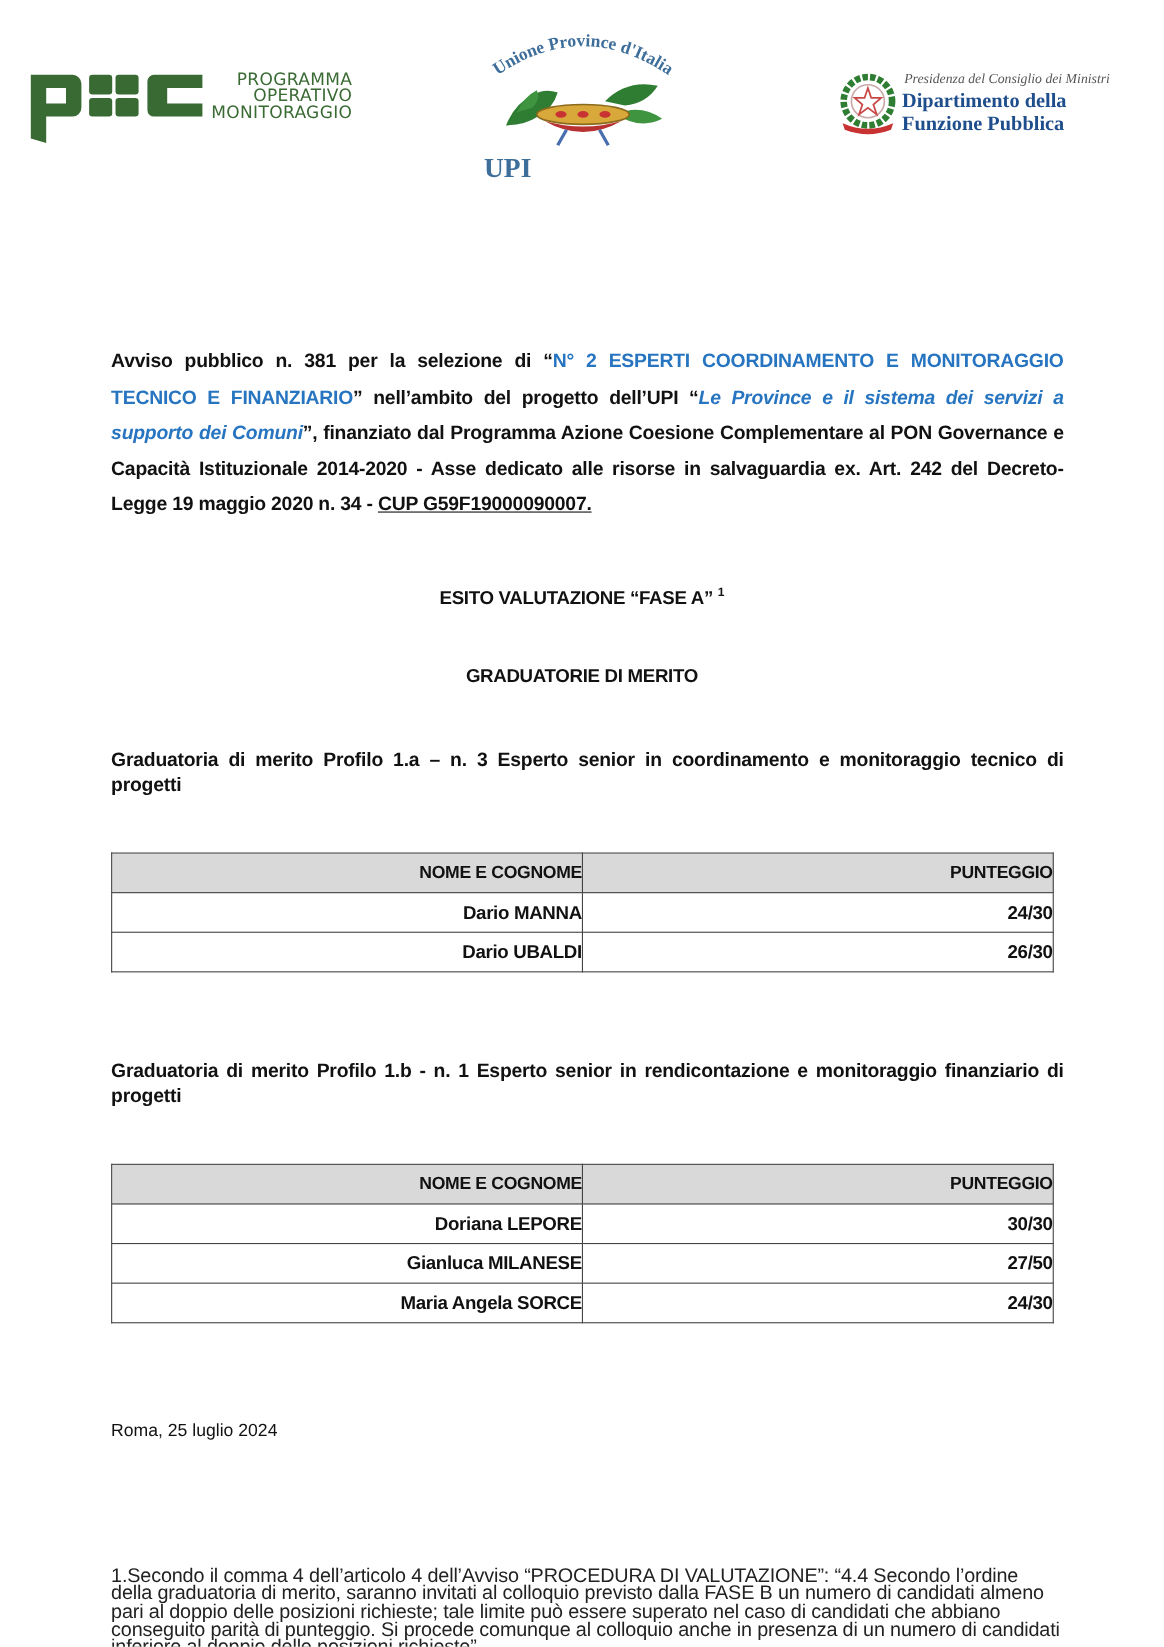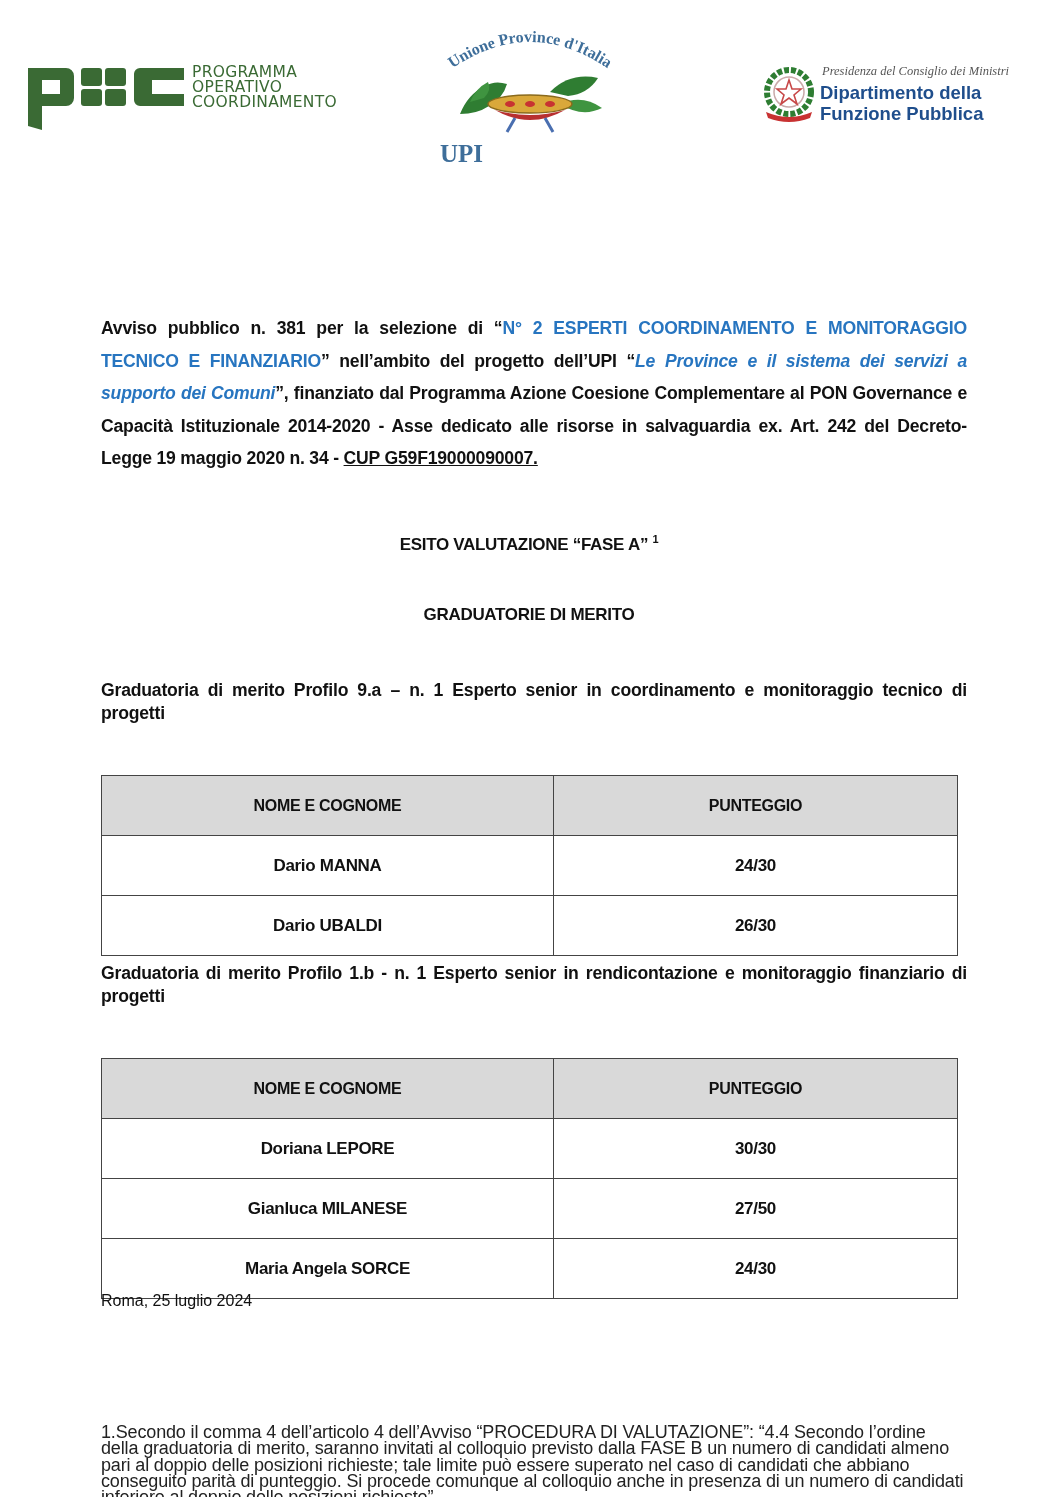--- a/index.html
+++ b/index.html
@@ -4,55 +4,55 @@
 <style>
   html, body { margin: 0; padding: 0; background: #ffffff; }
   body { width: 1058px; height: 1497px; position: relative; overflow: hidden;
          font-family: "Liberation Sans", sans-serif; color: #111; }
 
   
   .logo-poc { position: absolute; left: 26px; top: 62px; width: 330px; height: 72px; }
   .logo-poc svg { position: absolute; left: 0; top: 0; }
   .poc-text { position: absolute; left: 166px; top: 3px; color: #3a6a34;
               font-family: "DejaVu Sans", sans-serif; font-size: 15.5px; line-height: 15px;
-              letter-spacing: 0.3px; }
+              letter-spacing: 0.3px; text-align: right; }
   .poc-text div { white-space: nowrap; }
 
   .logo-upi { position: absolute; left: 440px; top: 22px; width: 180px; height: 150px; }
   .logo-upi svg { position: absolute; left: 0; top: 0; }
   .upi-letters { position: absolute; left: 0; width: 180px; top: 118px; 
                  font-family: "Liberation Serif", serif; font-weight: bold; font-size: 25px;
                  color: #3e6e9a; }
 
   .logo-dfp { position: absolute; left: 760px; top: 60px; width: 280px; height: 70px; }
   .logo-dfp svg { position: absolute; left: 0; top: 0; }
   .dfp-small { position: absolute; left: 62px; top: 4px; font-family: "Liberation Serif", serif;
                font-style: italic; font-size: 12.5px; color: #555; white-space: nowrap; }
-  .dfp-big { position: absolute; left: 60px; top: 22px; font-family: Liberation Sans, sans-serif;
+  .dfp-big { position: absolute; left: 60px; top: 22px; font-family: Liberation Serif, serif;
              font-size: 18.5px; line-height: 21px; color: #1f4e8c; font-weight: bold; white-space: nowrap; }
 
   
   .doc { position: absolute; left: 101px; width: 866px; }
   .intro { top: 312px; font-size: 17.6px; line-height: 32.5px; font-weight: bold; text-align: justify;
            font-family: "Liberation Sans Narrow", "Liberation Sans", sans-serif; letter-spacing: -0.2px; }
   .blue { color: #2775c0; }
   .italic { font-style: italic; }
   .uline { text-decoration: underline; }
 
   .center-heading { position: absolute; left: 0; width: 1058px; text-align: center; font-weight: bold;
                     font-size: 17px; letter-spacing: -0.3px; }
   .sup { font-size: 11px; vertical-align: super; }
 
   .section-title { font-size: 17.6px; line-height: 23px; font-weight: bold; text-align: justify;
                    letter-spacing: -0.2px; }
 
   table.rank { position: absolute; left: 101px; width: 857px; border-collapse: collapse;
                font-size: 17px; font-weight: bold; }
-  table.rank th, table.rank td { border: 1.5px solid #444; text-align: center; height: 35px;
-                                 padding: 12px; letter-spacing: -0.3px; }
+  table.rank th, table.rank td { border: 1.5px solid #444; text-align: right; height: 35px;
+                                 padding: 0; letter-spacing: -0.3px; }
   table.rank th { background: #d9d9d9; font-size: 16px; }
   table.rank td.c1, table.rank th.c1 { width: 427px; }
 
   .date { position: absolute; left: 101px; top: 1292px; font-size: 16px; }
 
   .footnote { position: absolute; left: 101px; top: 1424px; width: 866px; font-size: 18px;
               line-height: 16.3px; color: #222; letter-spacing: -0.15px; }
 </style>
 </head>
 <body>
@@ -65,21 +65,21 @@
     <rect x="55" y="6" width="21" height="18" rx="3" fill="#3a6a34"></rect>
     <rect x="79" y="6" width="21" height="18" rx="3" fill="#3a6a34"></rect>
     <rect x="55" y="27" width="21" height="17" rx="3" fill="#3a6a34"></rect>
     <rect x="79" y="27" width="21" height="17" rx="3" fill="#3a6a34"></rect>
 
     <path d="M114 6 h44 v12 h-32 v14 h32 v12 h-44 a6 6 0 0 1 -6 -6 v-26 a6 6 0 0 1 6 -6 z" fill="#3a6a34"></path>
   </svg>
   <div class="poc-text">
     <div>PROGRAMMA</div>
     <div>OPERATIVO</div>
-    <div>COORDINAMENTO</div>
+    <div>MONITORAGGIO</div>
   </div>
 </div>
 
 <div class="logo-upi">
   <svg width="180" height="120" viewBox="0 0 180 120">
     <defs>
       <path id="arcPath" d="M10 48 Q90 -8 170 48"></path>
     </defs>
     <text font-family="Liberation Serif, serif" font-weight="bold" font-size="16" fill="#3e6e9a">
       <textPath href="#arcPath" startOffset="50%" text-anchor="middle">Unione Province d'Italia</textPath>
@@ -114,21 +114,21 @@
     <div>Funzione Pubblica</div>
   </div>
 </div>
 
 <div class="doc intro"><span>Avviso pubblico n. 381 per la selezione di “</span><span class="blue">N° 2 ESPERTI COORDINAMENTO E MONITORAGGIO TECNICO E FINANZIARIO</span><span>” nell’ambito del progetto dell’UPI “</span><span class="blue italic">Le Province e il sistema dei servizi a supporto dei Comuni</span><span>”, finanziato dal Programma Azione Coesione Complementare al PON Governance e Capacità Istituzionale 2014-2020 - Asse dedicato alle risorse in salvaguardia ex. Art. 242 del Decreto-Legge 19 maggio 2020 n. 34 - </span><span class="uline">CUP G59F19000090007.</span></div>
 
 <div class="center-heading" style="top:533px;"><span>ESITO VALUTAZIONE “FASE A”</span> <span class="sup">1</span></div>
 
 <div class="center-heading" style="top:605px;">GRADUATORIE DI MERITO</div>
 
-<div class="doc section-title" style="top:679px;">Graduatoria di merito Profilo 9.a – n. 1 Esperto senior in coordinamento e monitoraggio tecnico di progetti</div>
+<div class="doc section-title" style="top:679px;">Graduatoria di merito Profilo 1.a – n. 3 Esperto senior in coordinamento e monitoraggio tecnico di progetti</div>
 
 <table class="rank" style="top:775px;">
   <thead>
     <tr>
       <th class="c1">NOME E COGNOME</th>
       <th>PUNTEGGIO</th>
     </tr>
   </thead>
   <tbody>
     <tr>

